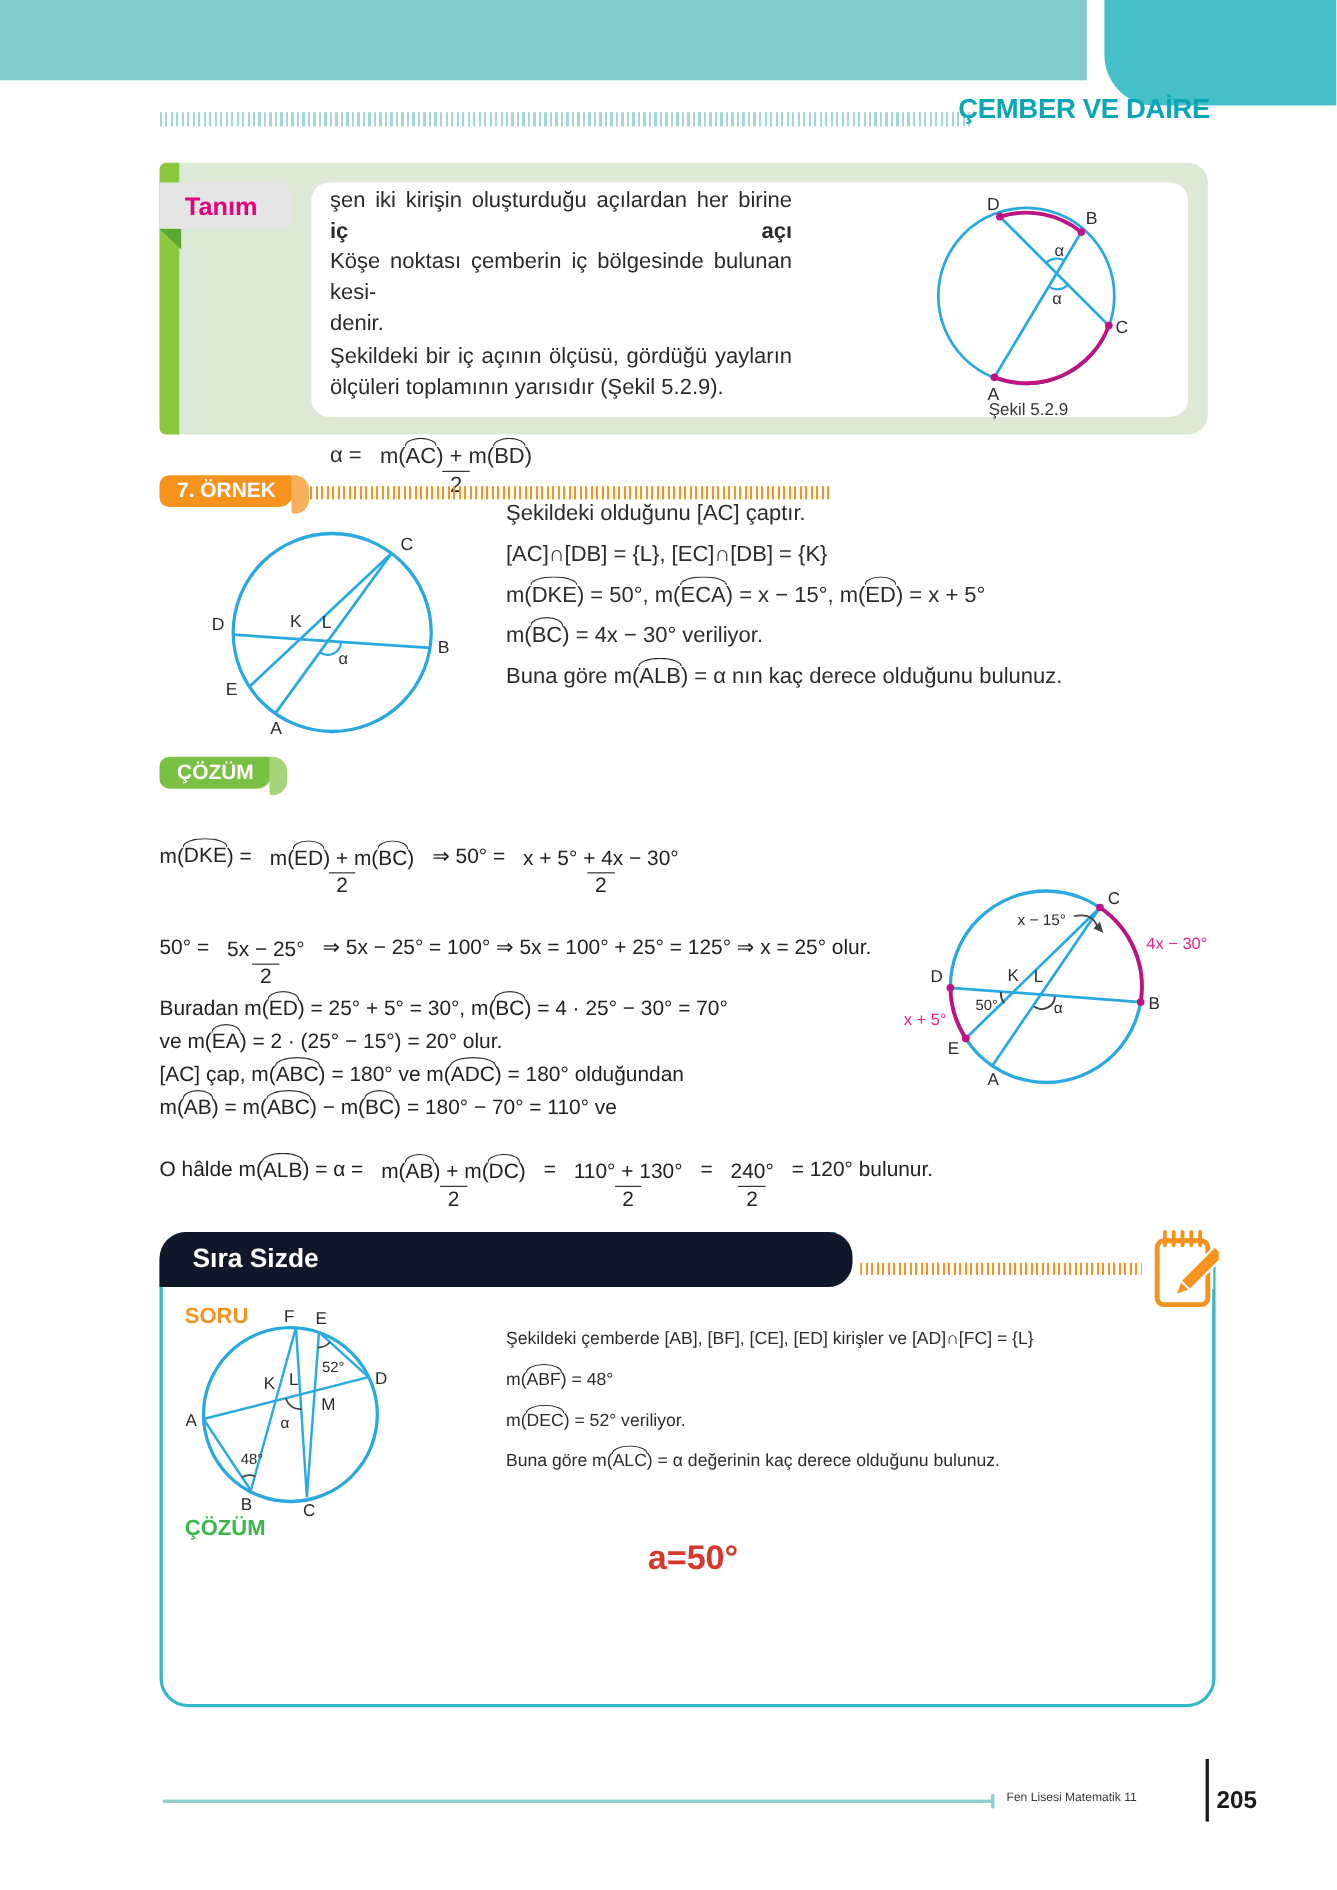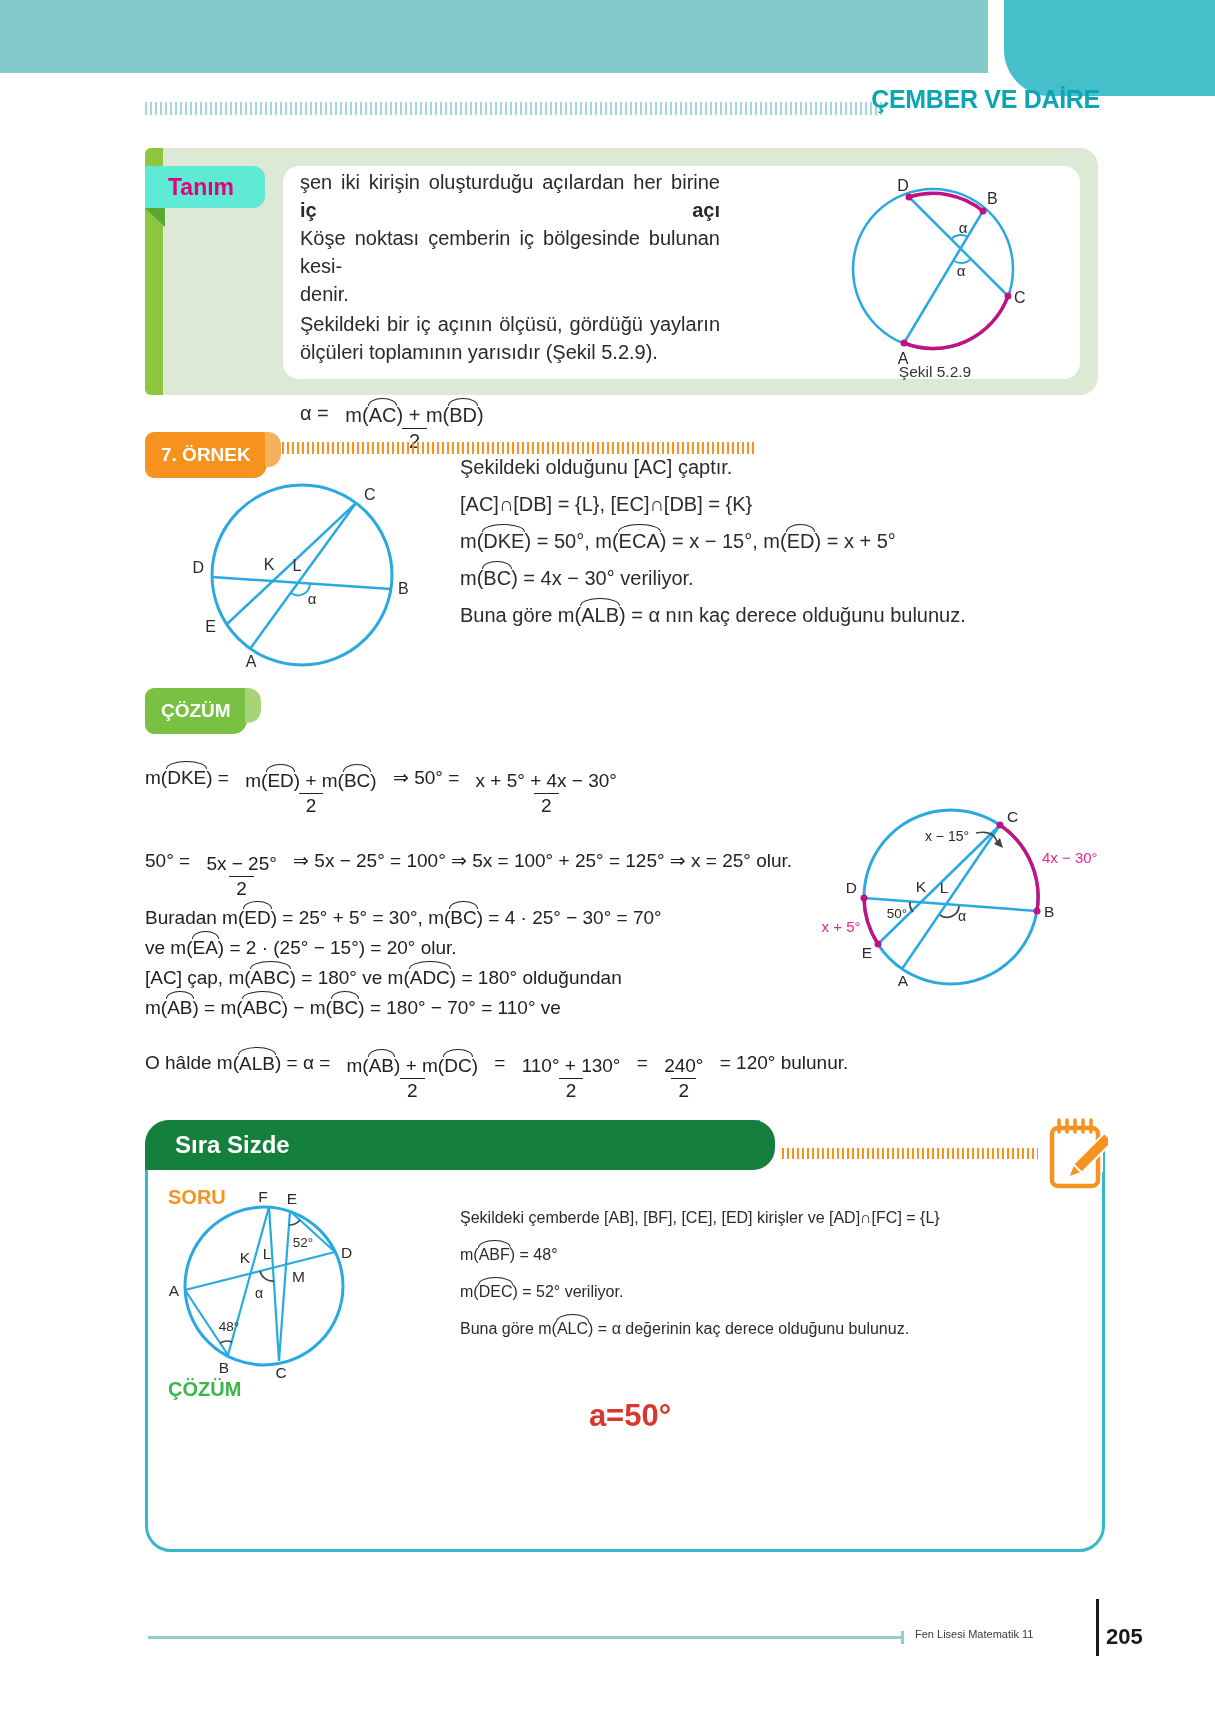--- a/index.html
+++ b/index.html
@@ -10,31 +10,31 @@
   .banner-light{left:0;top:0;width:988px;height:73px;background:#83cbca;}
   .banner-dark{left:1004px;top:0;width:211px;height:96px;background:#45bfca;border-radius:0 0 0 46px;}
   
   .chapter-title{left:850px;top:85px;width:250px;text-align:right;font-size:25px;font-weight:bold;
                  color:#0ba6b4;letter-spacing:-0.3px;}
   .hatch{background-image:repeating-linear-gradient(90deg,var(--hc) 0,var(--hc) 2px,transparent 2px,transparent 5px);}
   .title-hatch{left:145px;top:102px;width:740px;height:13px;--hc:#a5d6d9;}
   
   .tanim-bg{left:145px;top:148px;width:953px;height:247px;background:#dbe9d5;border-radius:18px;}
   .tanim-strip{left:145px;top:148px;width:18px;height:247px;background:#8dc63f;border-radius:6px 0 0 6px;}
-  .tanim-tab{left:145px;top:166px;width:120px;height:42px;background:#5eead4;border-radius:0 12px 12px 0;
+  .tanim-tab{left:145px;top:166px;width:120px;height:42px;background:#e5e5e5;border-radius:0 12px 12px 0;
              display:flex;align-items:center;padding-left:23px;box-sizing:border-box;
              font-size:23px;font-weight:bold;color:#e6007e;}
   .tanim-fold{left:145px;top:208px;width:20px;height:19px;background:#5aa733;
               clip-path:polygon(0 0,100% 0,100% 100%);}
   .tanim-panel{left:283px;top:166px;width:797px;height:213px;background:#ffffff;border-radius:16px;}
   .tanim-text{left:300px;top:168px;width:420px;font-size:20px;line-height:28px;color:#2a2a2a;}
   .jline{text-align:justify;text-align-last:justify;}
   .tanim-formula{margin-top:10px;font-size:20px;}
   
-  .badge{height:46px;display:flex;align-items:center;padding:0 16px;border-radius:9px 4px 14px 9px;
+  .badge{height:29px;display:flex;align-items:center;padding:0 16px;border-radius:9px 4px 14px 9px;
          color:#fff;font-weight:bold;font-size:19px;z-index:2;}
   .badge .curl{position:absolute;right:-14px;top:0;width:16px;height:35px;border-radius:0 14px 14px 3px;}
   .badge-ornek{left:145px;top:432px;background:#f6921e;}
   .badge-ornek .curl{background:#f9b05c;}
   .badge-cozum{left:145px;top:688px;background:#7ac143;}
   .badge-cozum .curl{background:#a6d579;}
   .ornek-hatch{left:272px;top:442px;width:483px;height:12px;--hc:#f6921e;}
   
   .arc{position:relative;display:inline-block;}
   .arc::before{content:"";position:absolute;left:-1px;right:-1px;top:-6px;height:7px;
@@ -43,21 +43,21 @@
         margin:0 4px;line-height:1.15;}
   .frac .num{padding:7px 7px 1px;margin-top:21px;}
   .frac .den{border-top:1.7px solid #222;padding:1px 7px 0;}
   .ex-lines{left:460px;top:448px;width:580px;}
   .ex-line{font-size:20px;padding-top:8px;margin-bottom:6px;}
   .sol-lines{left:145px;top:736px;width:900px;}
   .sol-line{font-size:19px;padding-top:6px;margin-bottom:2px;color:#222;}
   
   .sira-box{left:145px;top:1120px;width:960px;height:432px;border:3px solid #35b9c6;border-radius:26px;box-sizing:border-box;}
   .sira-patch{left:760px;top:1112px;width:343px;height:60px;background:#ffffff;}
-  .sira-header{left:145px;top:1120px;width:630px;height:50px;background:#15803d;
+  .sira-header{left:145px;top:1120px;width:630px;height:50px;background:#0f172a;
                border-radius:24px 22px 22px 0;display:flex;align-items:center;padding-left:30px;
                box-sizing:border-box;color:#fff;font-weight:bold;font-size:24px;z-index:3;}
   .sira-hatch{left:782px;top:1148px;width:256px;height:11px;--hc:#f6921e;z-index:3;}
   .soru-label{left:168px;top:1186px;font-size:20px;font-weight:bold;color:#f6921e;}
   .sira-lines{left:460px;top:1200px;width:610px;}
   .sira-line{font-size:16px;padding-top:9px;margin-bottom:10px;}
   .cozum2-label{left:168px;top:1378px;font-size:20px;font-weight:bold;color:#3cb54a;}
   .answer{left:480px;top:1398px;width:300px;text-align:center;font-size:31px;font-weight:bold;color:#d6382e;}
   
   .footer-line{left:148px;top:1636px;width:755px;height:3px;background:#8ecfcd;}

